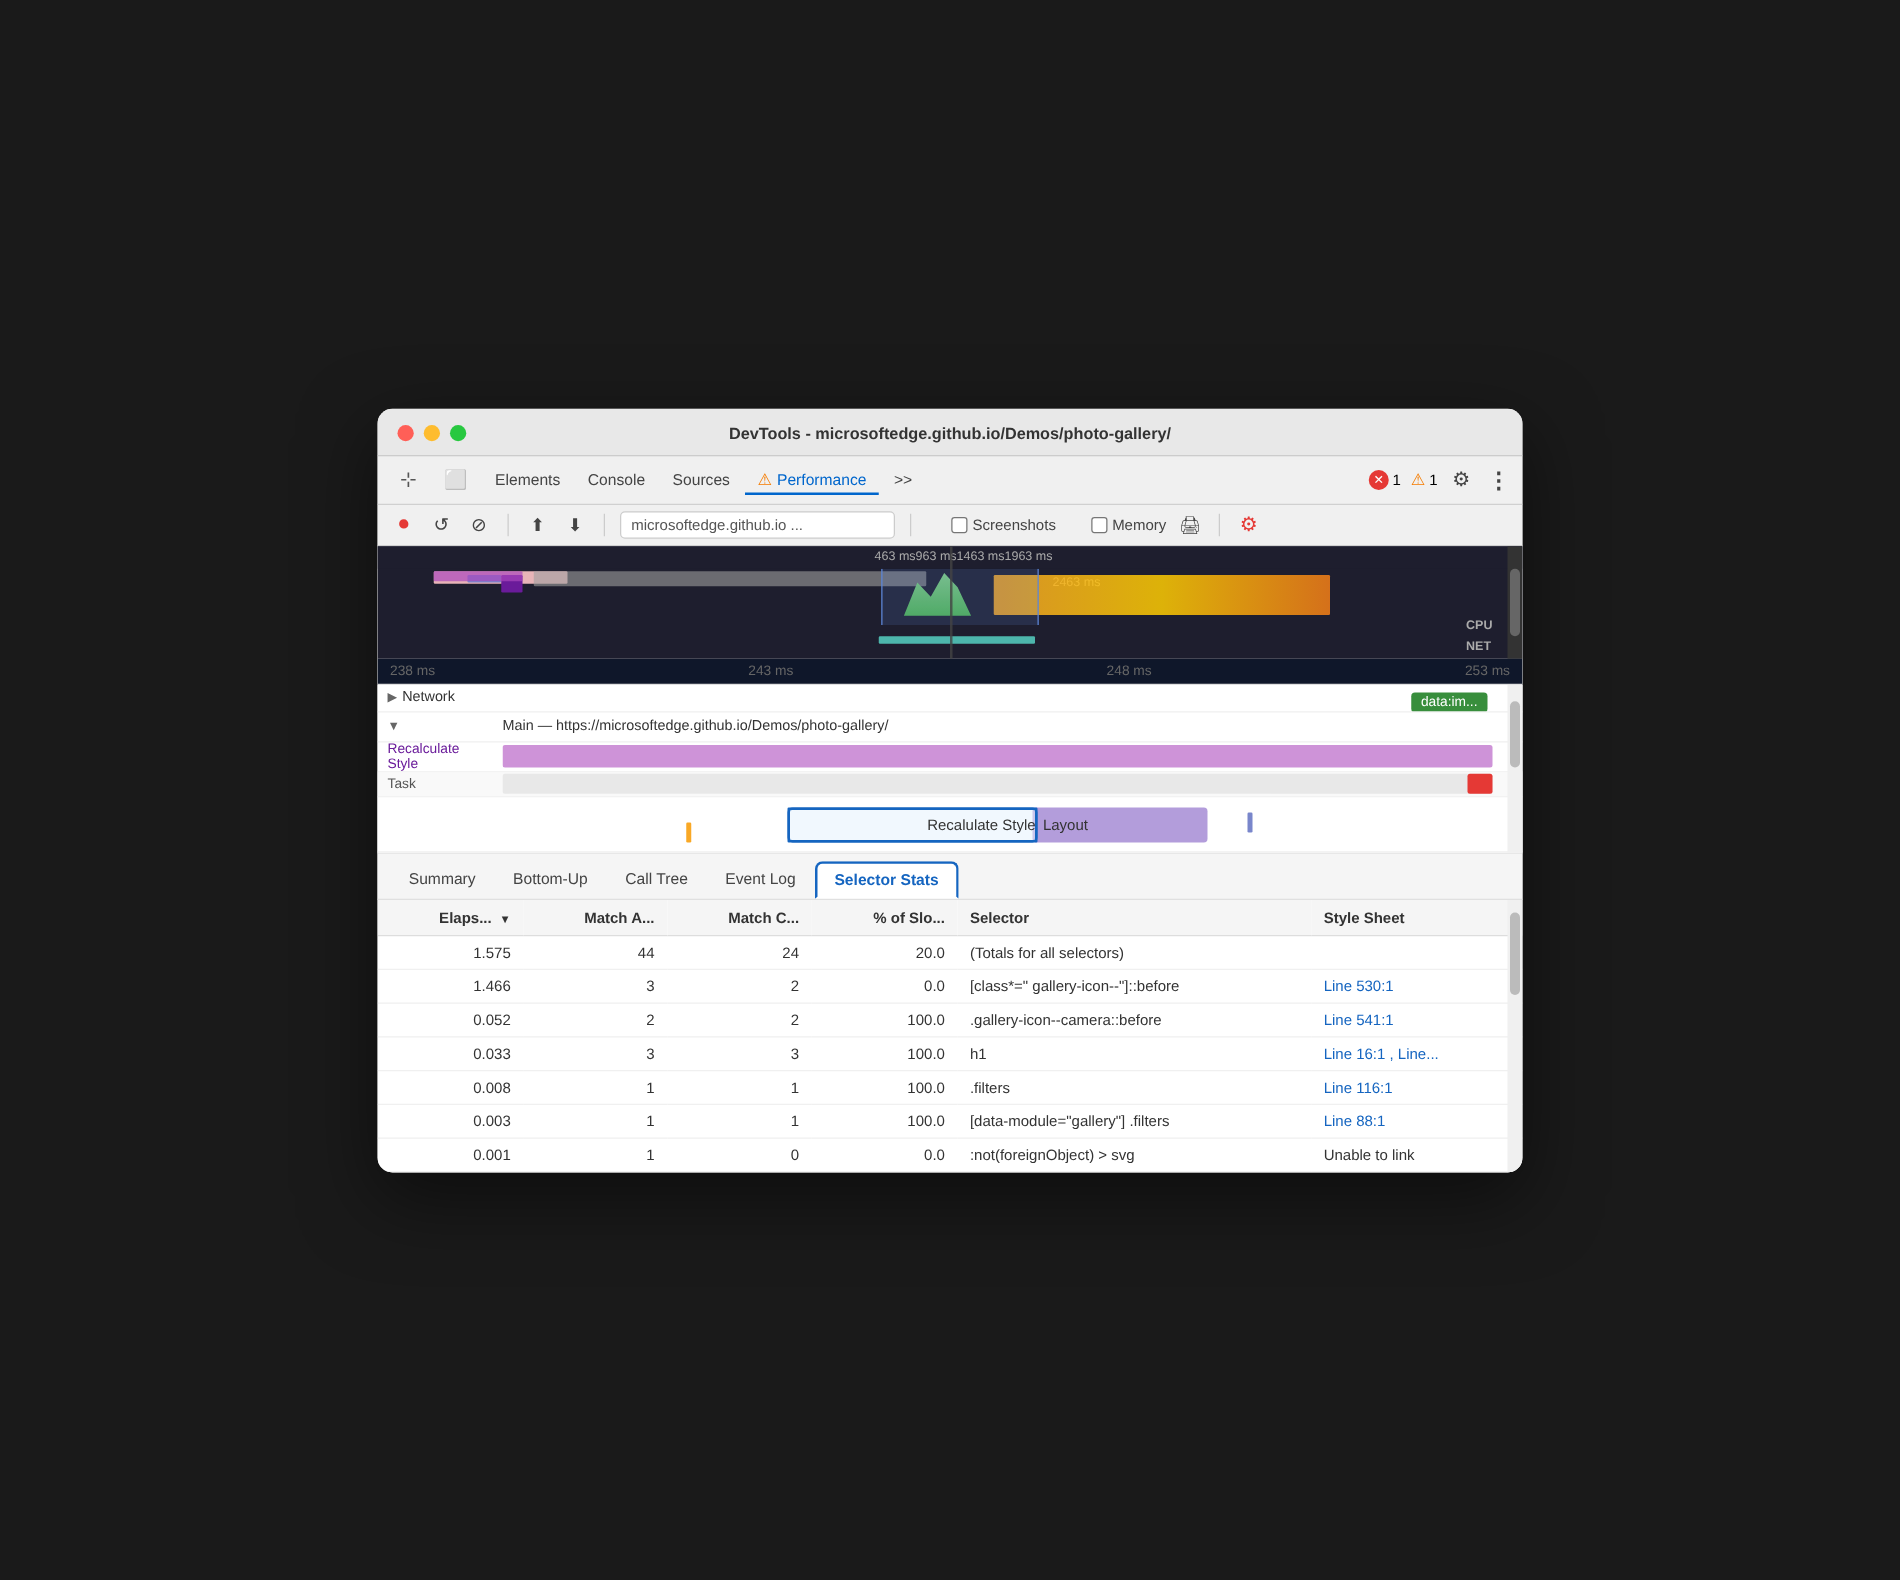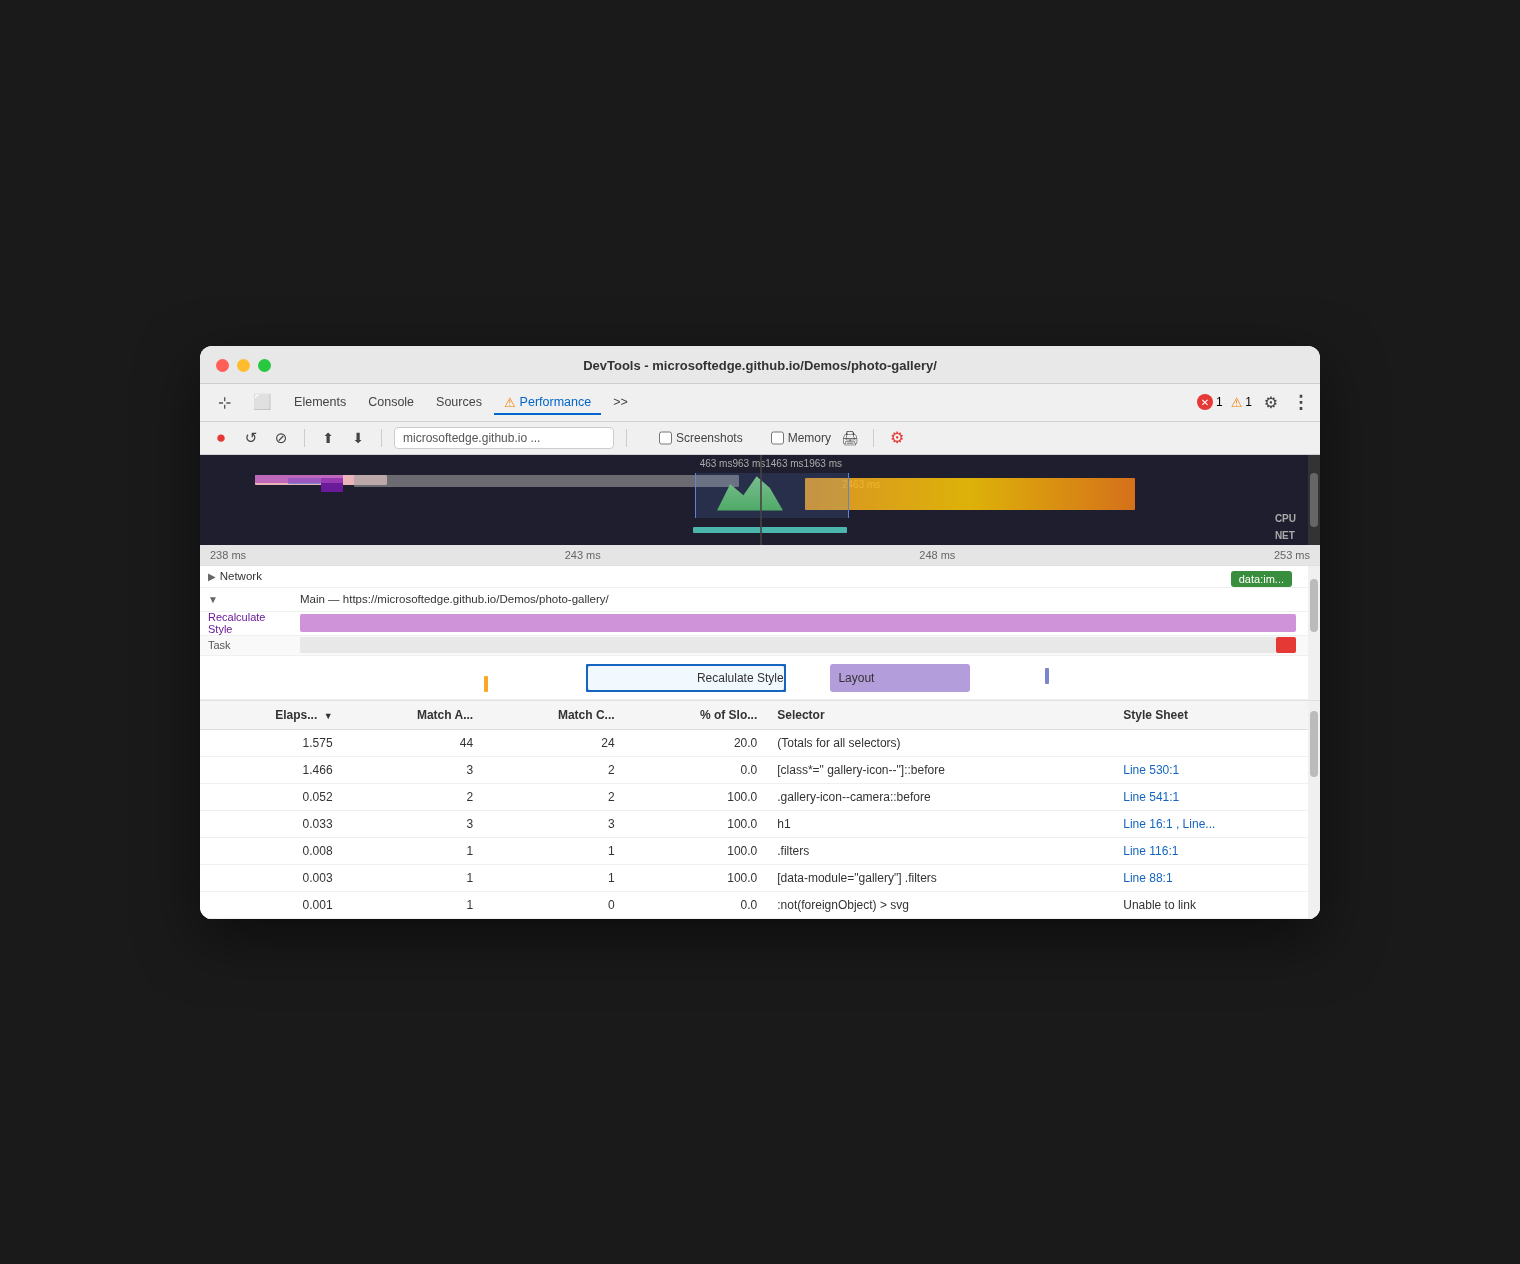--- a/index.html
+++ b/index.html
@@ -5,21 +5,21 @@
     * { box-sizing: border-box; margin: 0; padding: 0; }
     body {
       background: #1a1a1a;
       display: flex;
       justify-content: center;
       align-items: center;
       min-height: 100vh;
       font-family: -apple-system, BlinkMacSystemFont, 'Segoe UI', sans-serif;
     }
     .window {
-      width: 1120px;
+      width: 916px;
       background: #f5f5f5;
       border-radius: 12px;
       box-shadow: 0 20px 60px rgba(0,0,0,0.5);
       overflow: hidden;
     }
     .title-bar {
       background: #e8e8e8;
       padding: 12px 16px 10px;
       display: flex;
       align-items: center;
@@ -140,21 +140,21 @@
       color: #444;
       margin-left: 20px;
     }
     .checkbox-group input { margin: 0; }
     .divider { width: 1px; height: 18px; background: #ccc; margin: 0 4px; }
     .main-content {
       background: white;
     }
     .time-markers {
       display: flex;
-      background: #e5e5e5;
+      background: #0f172a;
       border-bottom: 1px solid #e0e0e0;
       padding: 4px 10px;
       font-size: 11px;
       color: #666;
       justify-content: space-between;
     }
     .flame-area {
       background: white;
       border-bottom: 1px solid #e0e0e0;
     }
@@ -438,20 +438,37 @@
 
           <div style="position:absolute; top:8px; left:28%; width:200px; height:28px; border:2px solid #1565c0; border-radius:4px; pointer-events:none;"></div>
         </div>
       </div>
 
       <div style="position:absolute; right:0; top:0; bottom:0; width:12px; background:#f0f0f0;">
         <div style="position:absolute; top:10%; width:8px; left:2px; height:40%; background:#bbb; border-radius:4px;"></div>
       </div>
     </div>
 
+    <div class="tabs-section">
+      <div class="bottom-tab">
+        <span>Summary</span>
+      </div>
+      <div class="bottom-tab">
+        <span>Bottom-Up</span>
+      </div>
+      <div class="bottom-tab">
+        <span>Call Tree</span>
+      </div>
+      <div class="bottom-tab">
+        <span>Event Log</span>
+      </div>
+      <div class="bottom-tab active">
+        <span>Selector Stats</span>
+      </div>
+    </div>
 
     <div style="position:relative; overflow:hidden;">
       <table class="data-table">
         <thead>
           <tr>
             <th class="num" style="cursor:pointer;">
               <span>Elaps...</span>
               <span class="sort-arrow">▼</span>
             </th>
             <th class="num" style="cursor:pointer;">

